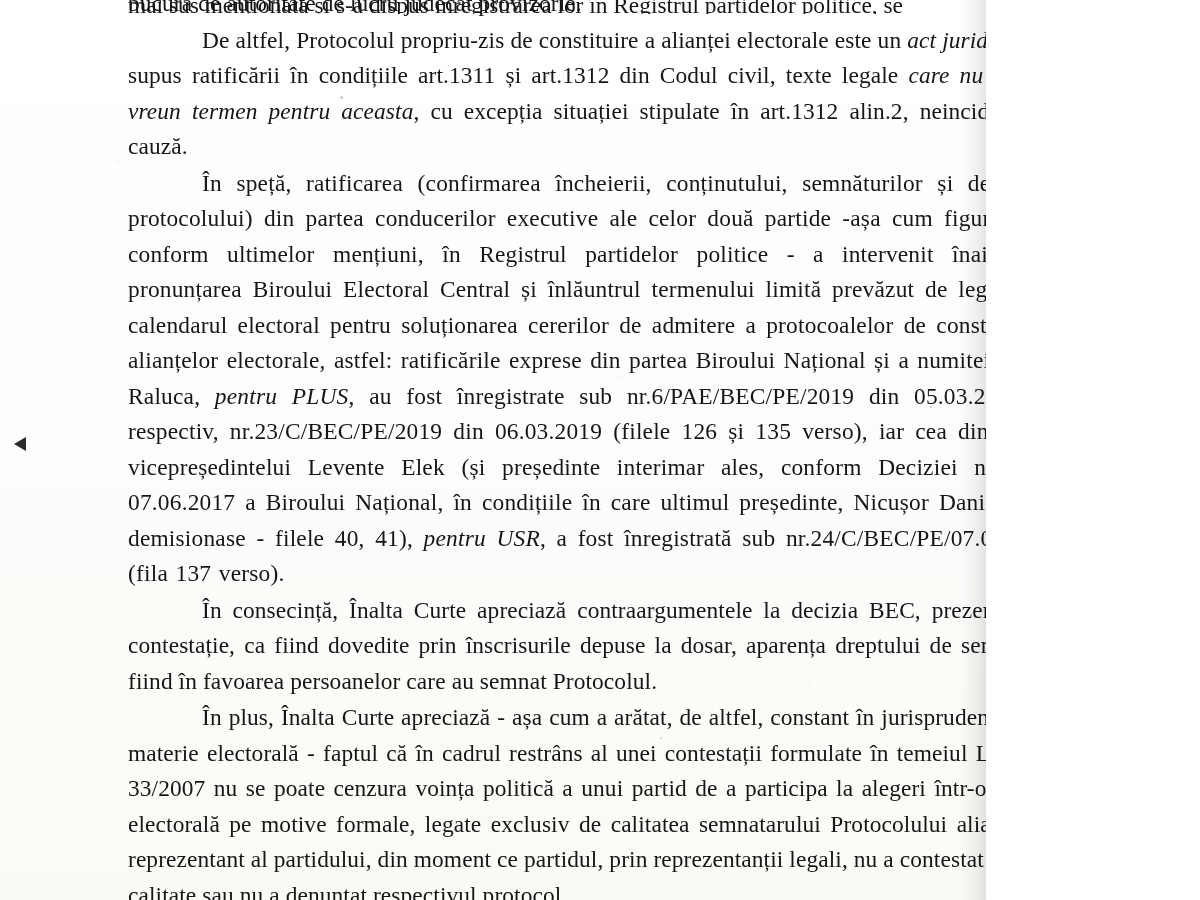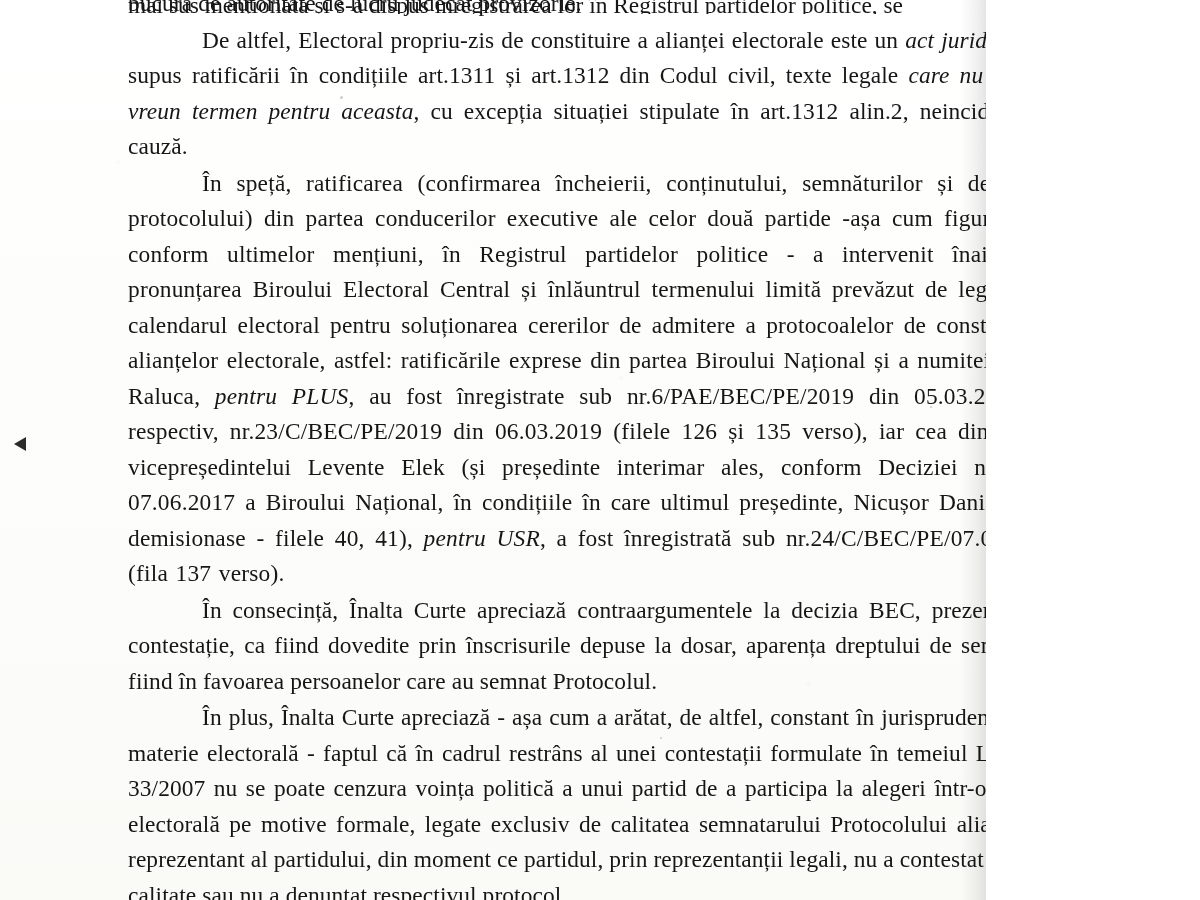--- a/index.html
+++ b/index.html
@@ -126,21 +126,21 @@
 <body>
 
 <div id="page">
 
   <div class="topcut">
     <span>mai sus menționată și s-a dispus înregistrarea lor în Registrul partidelor politice, se</span>
   </div>
 
   <div class="doc-body" id="body-root">
       <p class="noindent"><span>bucură de autoritate de lucru judecat provizorie.</span></p>
-      <p><span>De altfel, Electoral propriu-zis de constituire a alianței electorale este un </span><i>act juridic civil</i><span>, supus ratificării în condițiile art.1311 și art.1312 din Codul civil, texte legale </span><i>care nu prevăd vreun termen pentru aceasta</i><span>, cu excepția situației stipulate în art.1312 alin.2, neincidentă în cauză.</span></p>
+      <p><span>De altfel, Protocolul propriu-zis de constituire a alianței electorale este un </span><i>act juridic civil</i><span>, supus ratificării în condițiile art.1311 și art.1312 din Codul civil, texte legale </span><i>care nu prevăd vreun termen pentru aceasta</i><span>, cu excepția situației stipulate în art.1312 alin.2, neincidentă în cauză.</span></p>
       <p class="spread"><span>În speță, ratificarea (confirmarea încheierii, conținutului, semnăturilor și depunerii protocolului) din partea conducerilor executive ale celor două partide -așa cum figurau ele, conform ultimelor mențiuni, în Registrul partidelor politice - a intervenit înainte de pronunțarea Biroului Electoral Central și înlăuntrul termenului limită prevăzut de lege și de calendarul electoral pentru soluționarea cererilor de admitere a protocoalelor de constituire a alianțelor electorale, astfel: ratificările exprese din partea Biroului Național și a numitei Daneș Raluca, </span><i>pentru PLUS</i><span>, au fost înregistrate sub nr.6/PAE/BEC/PE/2019 din 05.03.2019 și, respectiv, nr.23/C/BEC/PE/2019 din 06.03.2019 (filele 126 și 135 verso), iar cea din partea vicepreședintelui Levente Elek (și președinte interimar ales, conform Deciziei nr.2 din 07.06.2017 a Biroului Național, în condițiile în care ultimul președinte, Nicușor Daniel Dan, demisionase - filele 40, 41), </span><i>pentru USR</i><span>, a fost înregistrată sub nr.24/C/BEC/PE/07.03.2019 (fila 137 verso).</span></p>
       <p><span>În consecință, Înalta Curte apreciază contraargumentele la decizia BEC, prezentate în contestație, ca fiind dovedite prin înscrisurile depuse la dosar, aparența dreptului de semnătură fiind în favoarea persoanelor care au semnat Protocolul.</span></p>
       <p><span>În plus, Înalta Curte apreciază - așa cum a arătat, de altfel, constant în jurisprudența sa în materie electorală - faptul că în cadrul restrâns al unei contestații formulate în temeiul Legii nr. 33/2007 nu se poate cenzura voința politică a unui partid de a participa la alegeri într-o alianță electorală pe motive formale, legate exclusiv de calitatea semnatarului Protocolului alianței de reprezentant al partidului, din moment ce partidul, prin reprezentanții legali, nu a contestat această calitate sau nu a denunțat respectivul protocol.</span></p>
     </div>
 
 
   <div class="margin-marker"></div>
 
   <div class="speck" style="left:340px; top:96px; width:3px; height:3px;"></div>
   <div class="speck" style="left:806px; top:226px; width:2px; height:2px;"></div>

